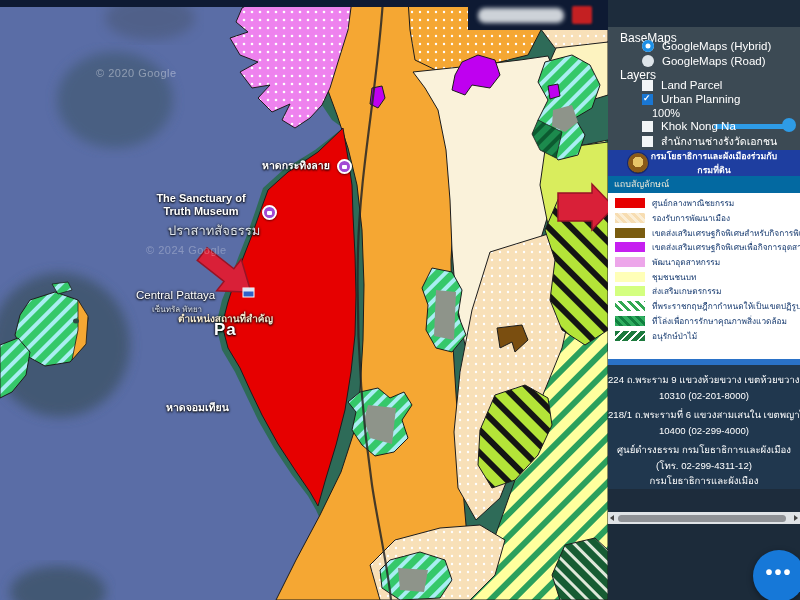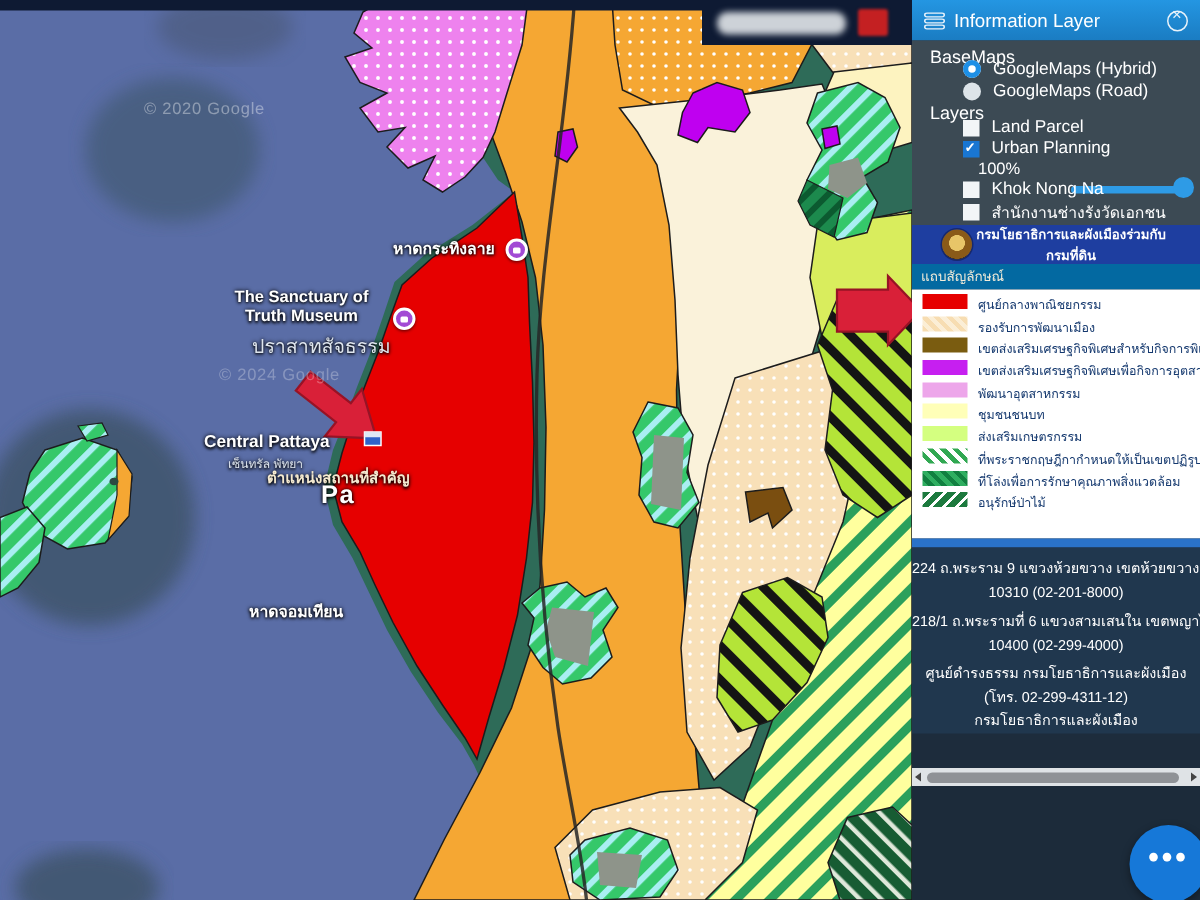--- a/index.html
+++ b/index.html
@@ -34,21 +34,21 @@
   .cb { width:11px; height:11px; background:#f2f5f7; margin-right:8px; flex:0 0 auto; position:relative; }
   .cb.checked { background:#1976d2; }
   .cb.checked::after { content:"✓"; position:absolute; left:1px; top:-1px; color:#fff; font-size:9px; font-weight:bold; }
   #slider-track { position:absolute; left:106px; top:97px; width:76px; height:5px; background:#2e9be6; border-radius:3px; }
   #slider-knob { position:absolute; left:174px; top:91px; width:14px; height:14px; border-radius:50%; background:#2e9be6; }
   #sb-banner { position:absolute; left:0; top:150px; width:192px; height:26px; background:#1e3ea0; display:flex; align-items:center; padding:0 20px; }
   #gov-logo { width:20px; height:20px; border-radius:50%; background:radial-gradient(circle at 50% 45%, #e8c568 0 35%, #8a5a18 36% 70%, #4a3008 71%); flex:0 0 auto; box-shadow:0 0 0 1px #16286e; }
   #banner-text { flex:1; text-align:center; color:#fff; font-size:8.8px; font-weight:bold; }
   #legend-head { position:absolute; left:0; top:176px; width:228px; height:17px; background:#0369a1; color:#f3ecd9; font-size:9px; line-height:17px; padding-left:6px; }
   #legend { position:absolute; left:0; top:193px; width:192px; height:166px; background:#fff; padding-top:3px; }
-  .lrow { display:flex; height:14.7px; padding-left:7px; }
+  .lrow { display:flex; align-items:center; height:14.7px; padding-left:7px; }
   .sw { width:30px; height:10px; margin-right:7px; flex:0 0 auto; }
   .lrow span { font-size:8.3px; color:#14386e; white-space:nowrap; }
   .sw1 { background:#e60000; }
   .sw2 { background:#f7a800; }
   .sw3 { background:repeating-linear-gradient(45deg,#f7ddb2 0 3px,#fbeed6 3px 6px); }
   .sw4 { background:#7a5c10; }
   .sw5 { background:#c61ff0; }
   .sw6 { background:#eda6ea; }
   .sw7 { background:#ffffb8; }
   .sw8 { background:#d4ff80; }
@@ -183,46 +183,37 @@
     <div class="watermark" style="left:96px; top:67px;">© 2020 Google</div>
     <div class="watermark" style="left:146px; top:244px; color:rgba(255,255,255,.28);">© 2024 Google</div>
 
     <div class="maplabel" style="left:262px; top:157px; font-size:10.5px; font-weight:bold;">หาดกระทิงลาย</div>
     <div class="poi" style="left:337px; top:159px;"></div>
 
     <div class="maplabel" style="left:142px; top:192px; width:118px; text-align:center; font-size:11px; font-weight:bold; line-height:13px;">The Sanctuary of Truth Museum</div>
     <div class="maplabel sub" style="left:168px; top:220px; font-size:13px;">ปราสาทสัจธรรม</div>
     <div class="poi" style="left:262px; top:205px;"></div>
 
-    <div class="maplabel" style="left:136px; top:289px; font-size:11.5px; font-weight:bold;">Central Pattaya</div>
+    <div class="maplabel" style="left:136px; top:289px; font-size:11.5px; font-weight:normal;">Central Pattaya</div>
     <div class="maplabel sub" style="left:152px; top:303px; font-size:8px;">เซ็นทรัล พัทยา</div>
 
     <div class="maplabel" style="left:178px; top:311px; font-size:10px; color:#f5ead0; font-weight:bold;">ตำแหน่งสถานที่สำคัญ</div>
     <div class="maplabel" style="left:214px; top:320px; font-size:17px; font-weight:bold; letter-spacing:1px;">Pa</div>
 
     <div class="maplabel" style="left:166px; top:399px; font-size:10.5px; font-weight:bold;">หาดจอมเทียน</div>
 
     <div id="topstrip"></div>
     <div id="searchbox">
       <div id="searchpill"></div>
       <div id="searchbtn"></div>
     </div>
   </div>
 
   <div id="sidebar">
 
-    <div id="sb-header">
-      <div class="layersicon">
-          <i></i>
-          <i></i>
-          <i></i>
-        </div>
-      <div id="sb-title">Information Layer</div>
-      <div class="closeicon"></div>
-    </div>
 
     <div id="sb-body">
       <div class="sb-sec" style="top:4px;">BaseMaps</div>
       <div class="sb-row" style="top:13px;">
         <span class="radio sel"></span>
         <span>GoogleMaps (Hybrid)</span>
       </div>
       <div class="sb-row" style="top:28px;">
         <span class="radio"></span>
         <span>GoogleMaps (Road)</span>

